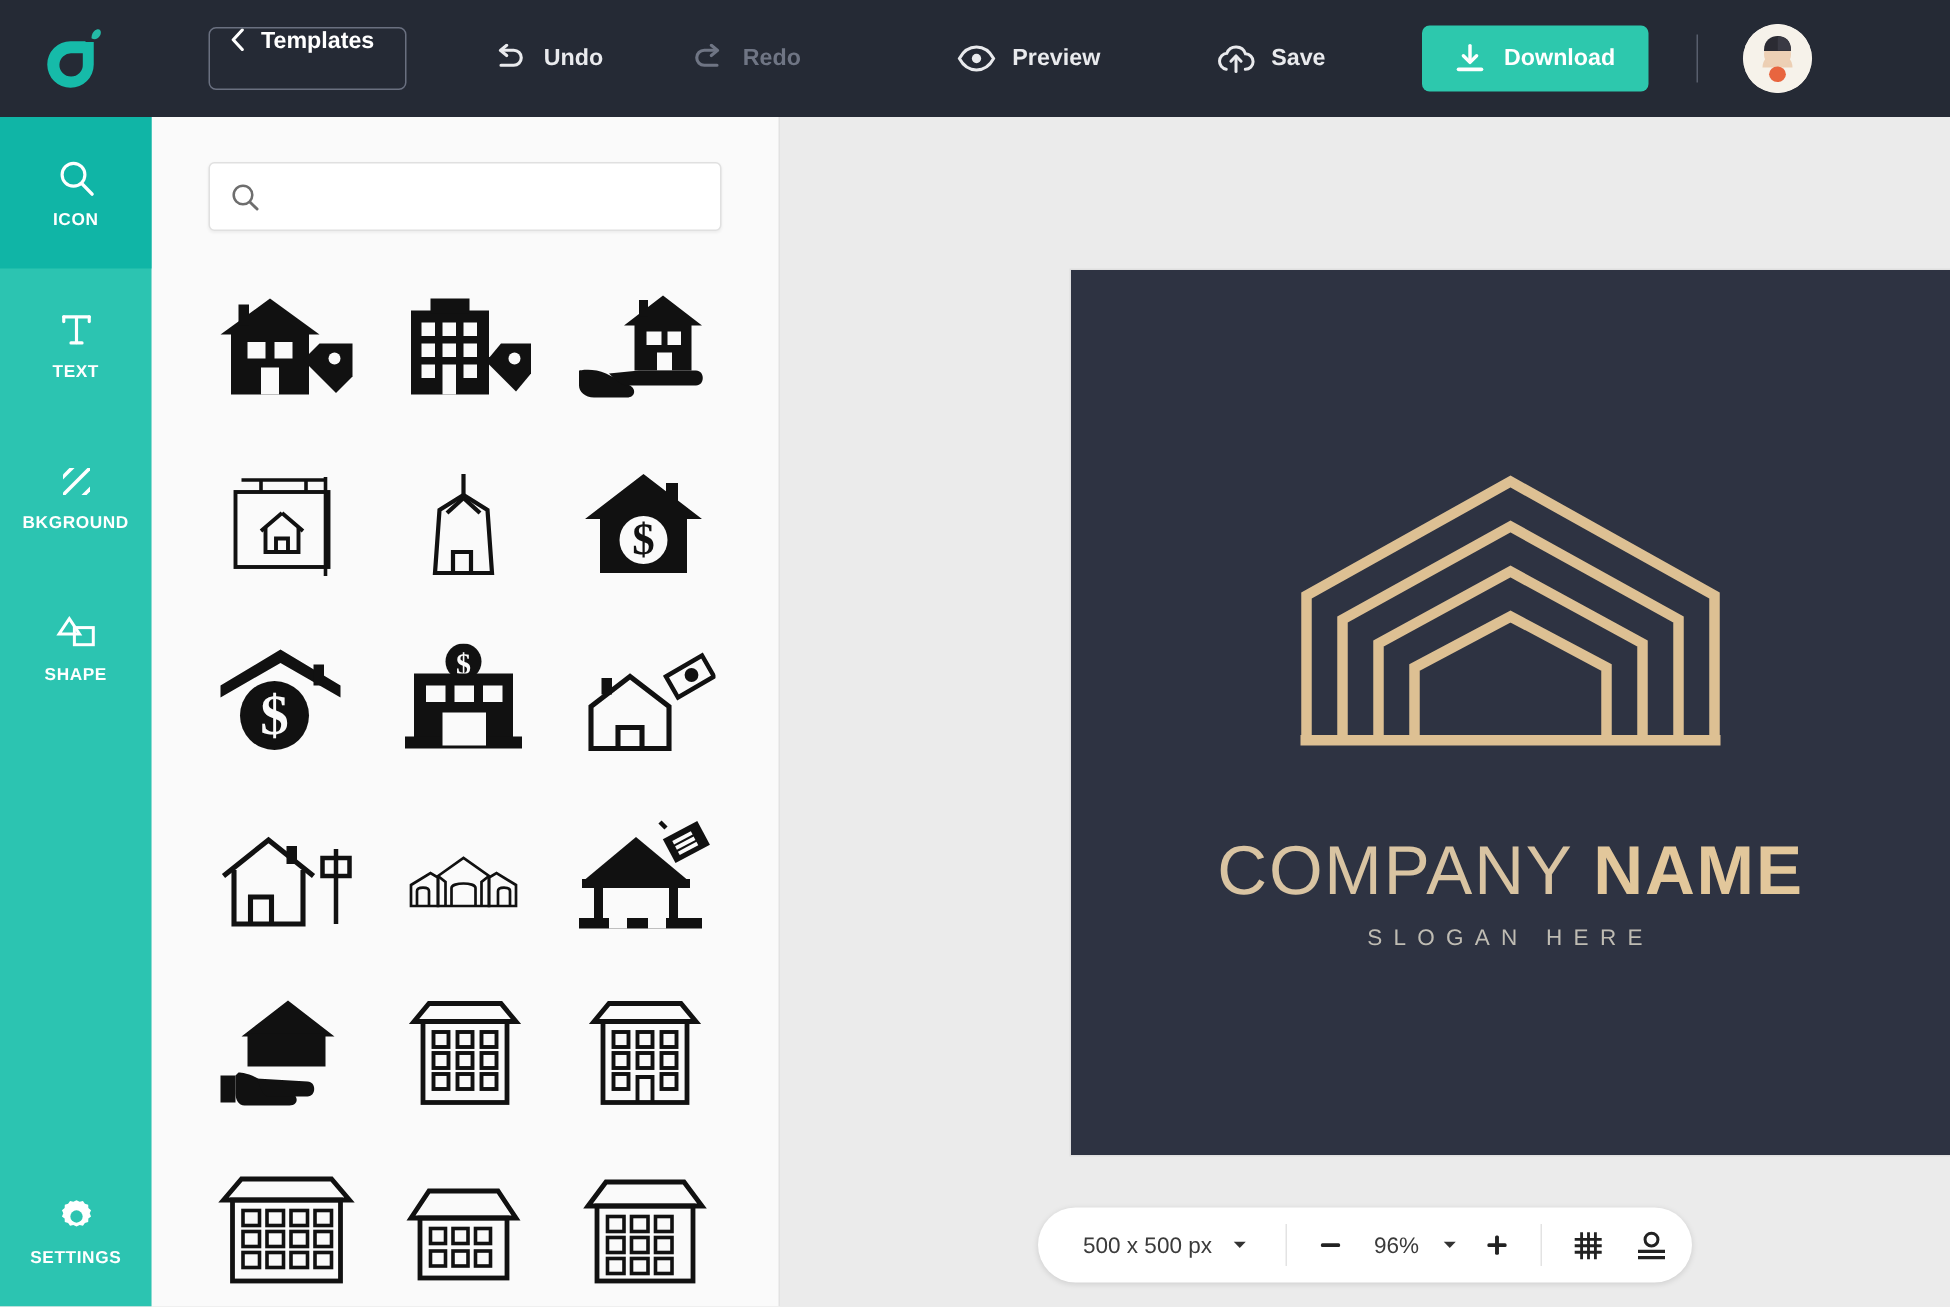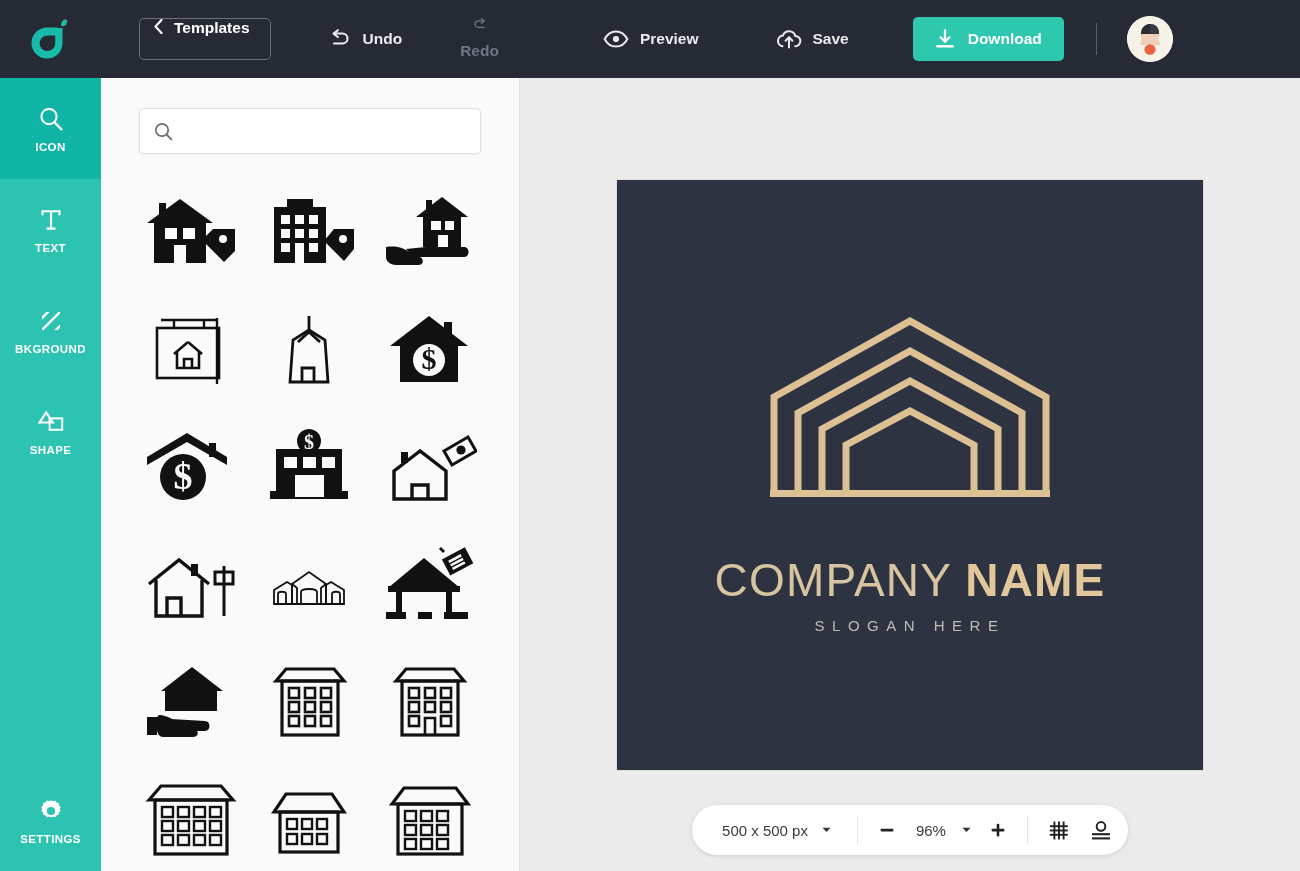--- a/index.html
+++ b/index.html
@@ -46,21 +46,21 @@
   .tool-btn {
     background: none; border: none; cursor: pointer;
     color: #e9eaed; font-size: 15.5px; font-weight: bold;
     display: flex; align-items: center; gap: 11px;
     height: 42px; padding: 0 4px;
     font-family: "Liberation Sans", sans-serif;
   }
   .tool-btn.is-disabled { color: #6f7584; cursor: default; }
   .tool-btn.is-disabled svg { stroke: #6f7584; }
   #undo-btn { margin-left: 53px; }
-  #redo-btn { margin-left: 50px; flex-direction: column; }
+  #redo-btn { margin-left: 50px; }
   #preview-btn { margin-left: 96px; }
   #save-btn { margin-left: 69px; }
 
   .download-btn {
     margin-left: 60px;
     height: 44px; padding: 0 22px;
     background: #2dc8ad; border: none; border-radius: 5px;
     color: #fff; font-size: 15.5px; font-weight: bold;
     display: flex; align-items: center; gap: 13px;
     cursor: pointer;
@@ -138,21 +138,21 @@
     display: flex; align-items: center; justify-content: center;
     cursor: pointer;
   }
   .icon-cell svg { display: block; }
 
   
   #stage {
     flex: 1; min-width: 0;
     background: #ebebeb;
     position: relative;
-    display: flex; align-items: flex-start; justify-content: center;
+    display: flex; align-items: flex-start; justify-content: flex-end;
   }
   #canvas {
     margin-top: 102px;
     width: 586px; height: 590px;
     background: #2e3342;
     position: relative;
     display: flex; flex-direction: column;
     align-items: center; justify-content: center;
     box-shadow: 0 0 0 1px rgba(0,0,0,.05);
   }

